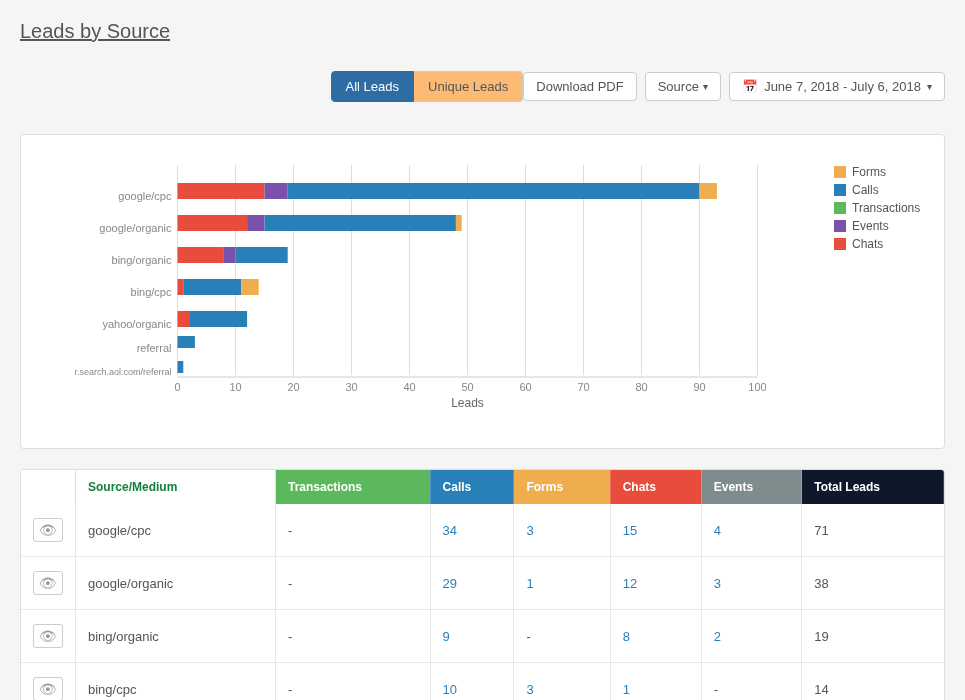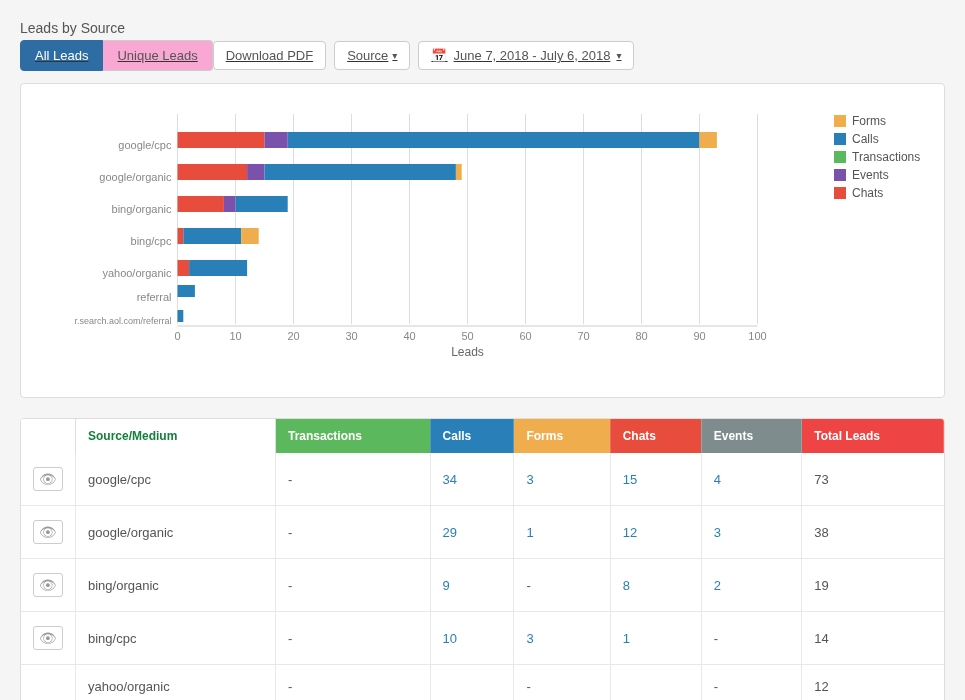--- a/index.html
+++ b/index.html
@@ -1,42 +1,42 @@
 <!DOCTYPE html>
 <html><head>
   <meta charset="utf-8">
   <style>
     * { box-sizing: border-box; margin: 0; padding: 0; }
     body { font-family: Arial, sans-serif; font-size: 13px; background: #f5f5f5; color: #333; }
 
     .page-container { padding: 20px; background: #f5f5f5; }
 
     .page-title {
-      font-size: 14px;
+      font-size: 20px;
       font-weight: normal;
       color: #555;
-      margin-bottom: 4px;
+      margin-bottom: 28px;
+      text-decoration: underline;
     }
 
     .toolbar {
       display: flex;
       align-items: center;
-      justify-content: flex-start;
-      margin-bottom: 12px;
-      text-decoration: underline;
+      justify-content: flex-end;
+      margin-bottom: 32px;
     }
 
     .btn-group { display: flex; gap: 0; }
 
     .btn {
       padding: 7px 14px;
       border: 1px solid #ccc;
       cursor: pointer;
       font-size: 13px;
-      background: #f9a8d4;
+      background: #fdba74;
       color: #555;
     }
     .btn:first-child { border-radius: 4px 0 0 4px; }
     .btn:last-child { border-radius: 0 4px 4px 0; border-left: none; }
     .btn.active {
       background: #2d6da3;
       color: #fff;
       border-color: #2d6da3;
     }
 
@@ -149,21 +149,21 @@
       color: #555;
       font-weight: bold;
       border-right: 1px solid #ddd;
     }
 
     .th-transactions { background: #5cb85c; }
     .th-calls { background: #2980b9; }
     .th-forms { background: #f0ad4e; }
     .th-chats { background: #e74c3c; }
     .th-events { background: #7f8c8d; }
-    .th-total { background: #ef4444; }
+    .th-total { background: #0f172a; }
 
     tbody tr {
       border-bottom: 1px solid #e8e8e8;
     }
 
     tbody tr:last-child {
       border-bottom: none;
     }
 
     tbody tr td {
@@ -339,21 +339,21 @@
       <tr>
             <td style="text-align: center; width: 50px;">
               <div class="eye-btn">👁</div>
             </td>
             <td style="width: 200px;">google/cpc</td>
             <td>-</td>
             <td><span class="value-link">34</span></td>
             <td><span class="value-link">3</span></td>
             <td><span class="value-link">15</span></td>
             <td><span class="value-link">4</span></td>
-            <td>73</td>
+            <td>71</td>
           </tr>
           <tr>
             <td style="text-align: center; width: 50px;">
               <div class="eye-btn">👁</div>
             </td>
             <td style="width: 200px;">google/organic</td>
             <td>-</td>
             <td><span class="value-link">29</span></td>
             <td><span class="value-link">1</span></td>
             <td><span class="value-link">12</span></td>

